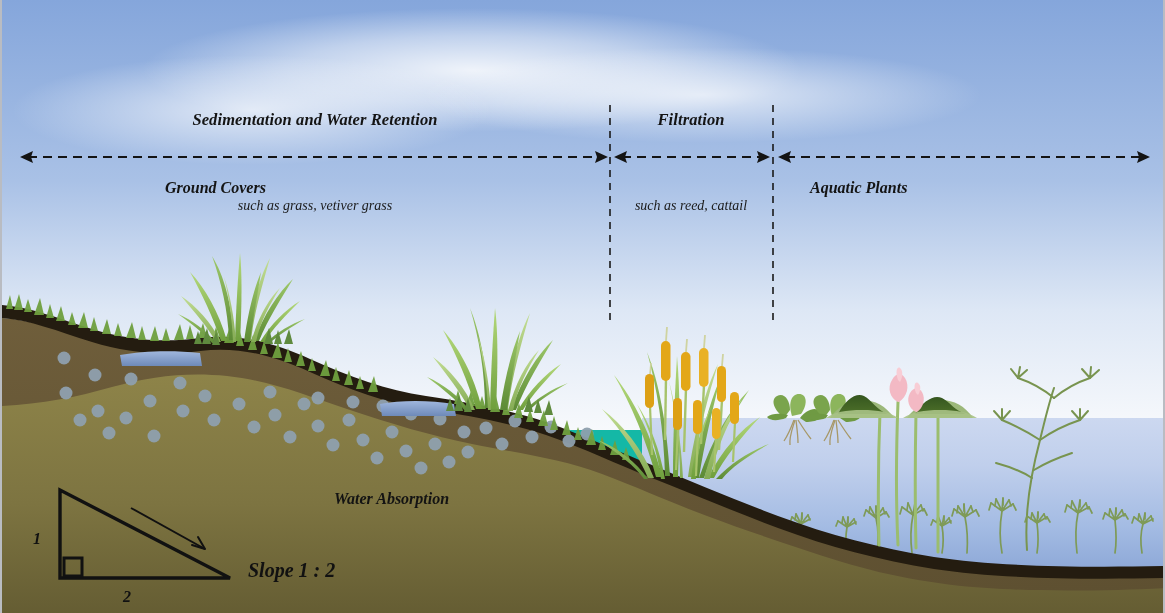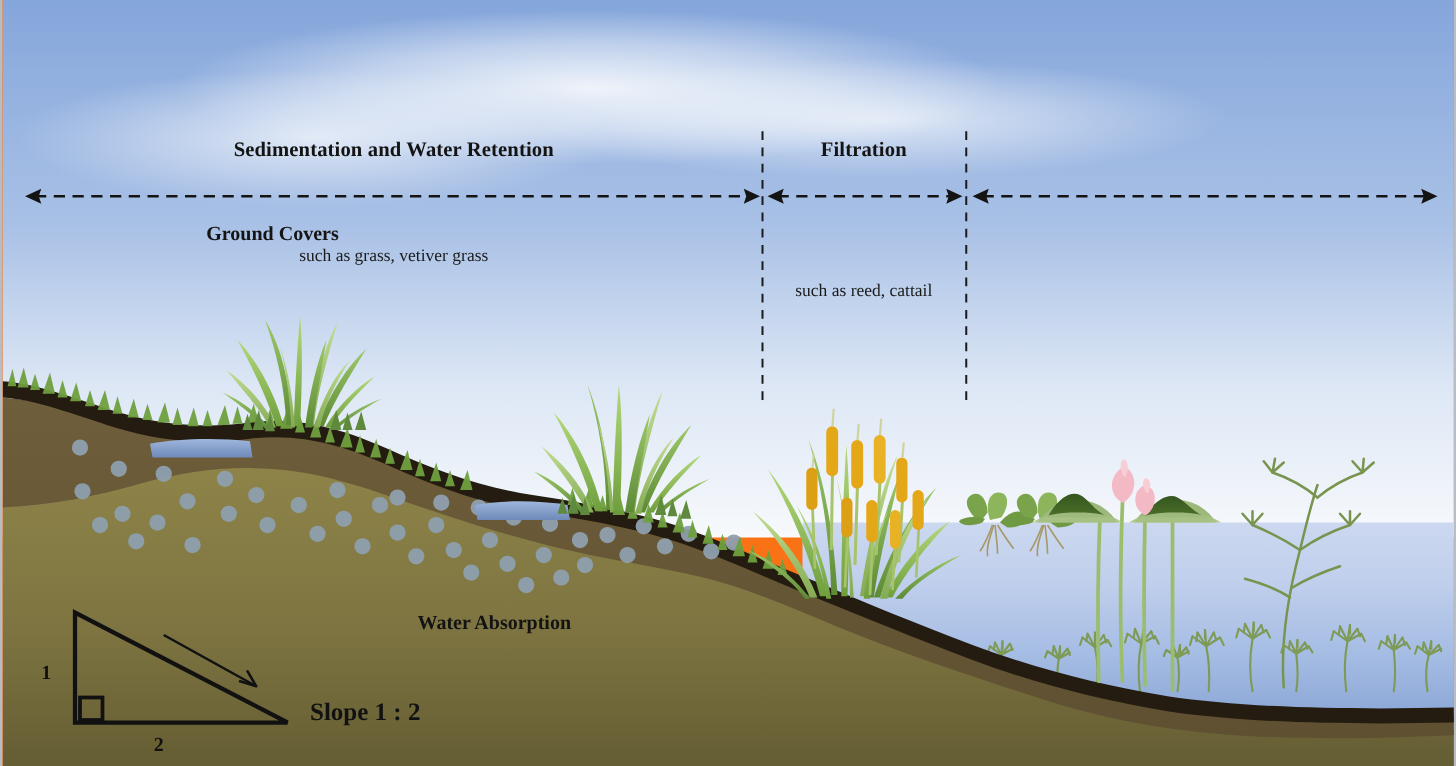--- a/index.html
+++ b/index.html
@@ -1,19 +1,19 @@
 <!DOCTYPE html>
 <html><head>
 <meta charset="utf-8">
 <style>
   html,body{margin:0;padding:0;background:#fff;}
   body{font-family:"Liberation Serif","DejaVu Serif",serif;}
   #stage{position:relative;width:1165px;height:613px;overflow:hidden;
          border-left:2px solid #b9bcc2;border-right:2px solid #b9bcc2;
-         box-sizing:border-box;background:#f97316;}
+         box-sizing:border-box;background:#14b8a6;font-style:italic;}
   .layer{position:absolute;left:0;top:0;width:1165px;height:613px;}
   svg.layer{display:block;}
   
   .zone-title{position:absolute;text-align:center;font-weight:bold;
               font-size:16.5px;color:#141414;white-space:nowrap;
               letter-spacing:.1px;}
   .zone-plant{position:absolute;text-align:left;font-weight:bold;
               font-size:16px;color:#141414;white-space:nowrap;}
   .zone-sub{position:absolute;text-align:center;font-size:14px;
             color:#1a1a1a;white-space:nowrap;font-weight:normal;}
@@ -526,22 +526,23 @@
     </g>
   </svg>
 
   <div class="layer">
 
     <div class="zone-title" style="left:113px;top:110px;width:400px;">Sedimentation and Water Retention</div>
     <div class="zone-plant" style="left:163px;top:179px;width:300px;">Ground Covers</div>
     <div class="zone-sub" style="left:163px;top:198px;width:300px;">such as grass, vetiver grass</div>
 
     <div class="zone-title" style="left:609px;top:110px;width:160px;">Filtration</div>
-    <div class="zone-sub" style="left:599px;top:198px;width:180px;margin-top:28px;">such as reed, cattail</div>
-
+    <div class="zone-sub" style="left:599px;top:198px;width:180px;">such as reed, cattail</div>
+
+    <div class="zone-plant" style="left:808px;top:179px;width:300px;">Aquatic Plants</div>
 
     <div class="lbl-abs" style="left:332px;top:490px;">Water Absorption</div>
 
     <div class="lbl-slope" style="left:246px;top:559px;">Slope 1 : 2</div>
     <div class="lbl-num" style="left:31px;top:530px;">1</div>
     <div class="lbl-num" style="left:121px;top:588px;">2</div>
   </div>
 </div>
 
 </body></html>

